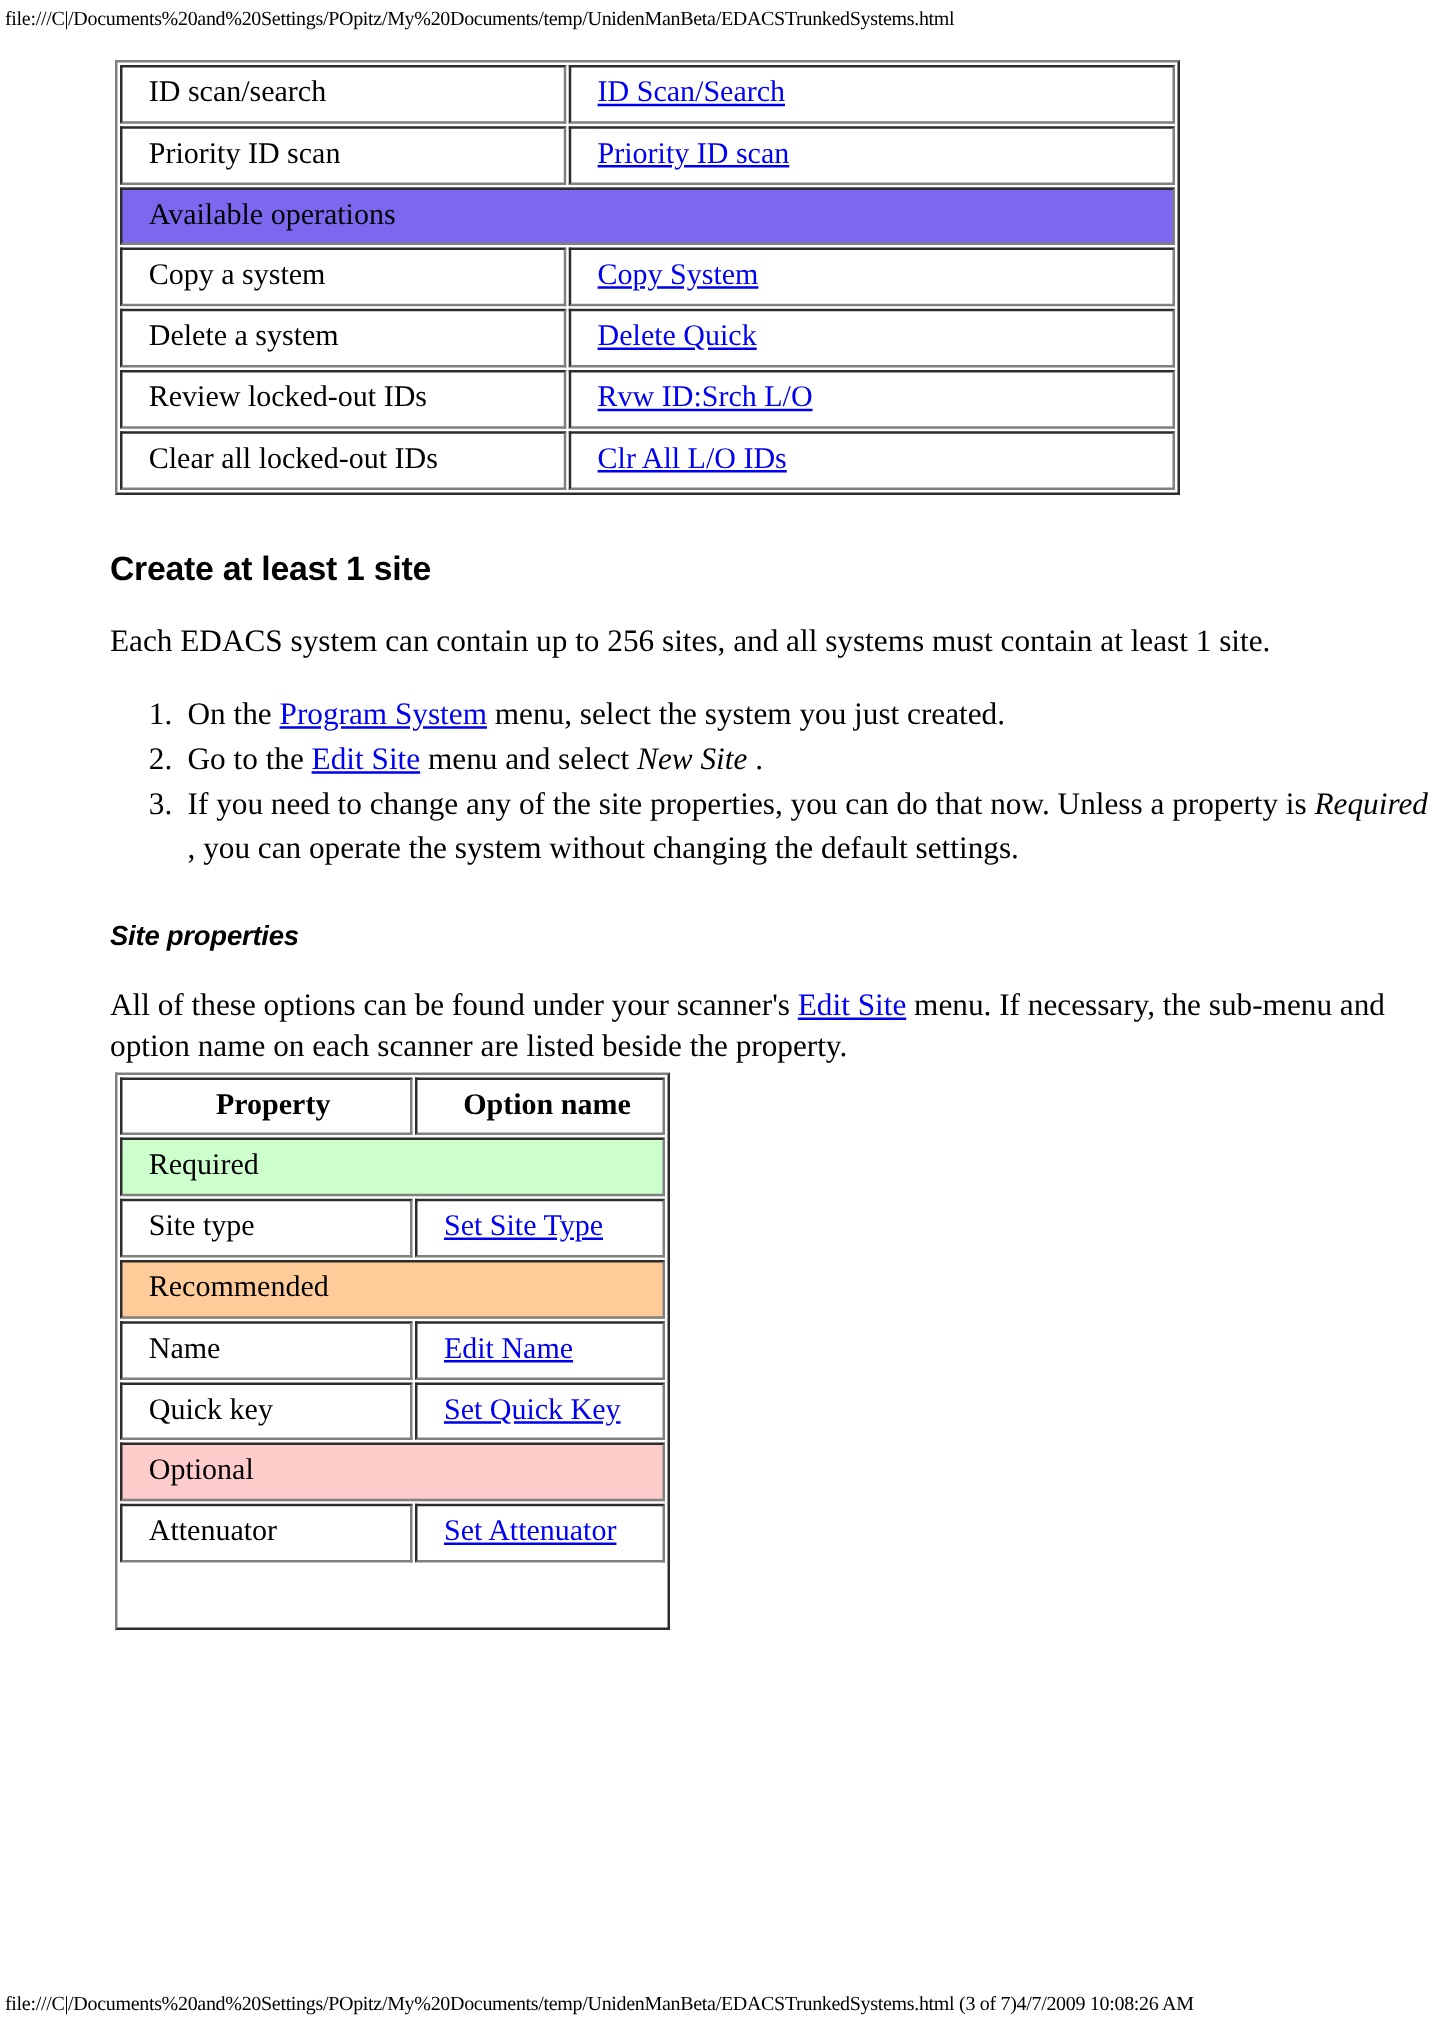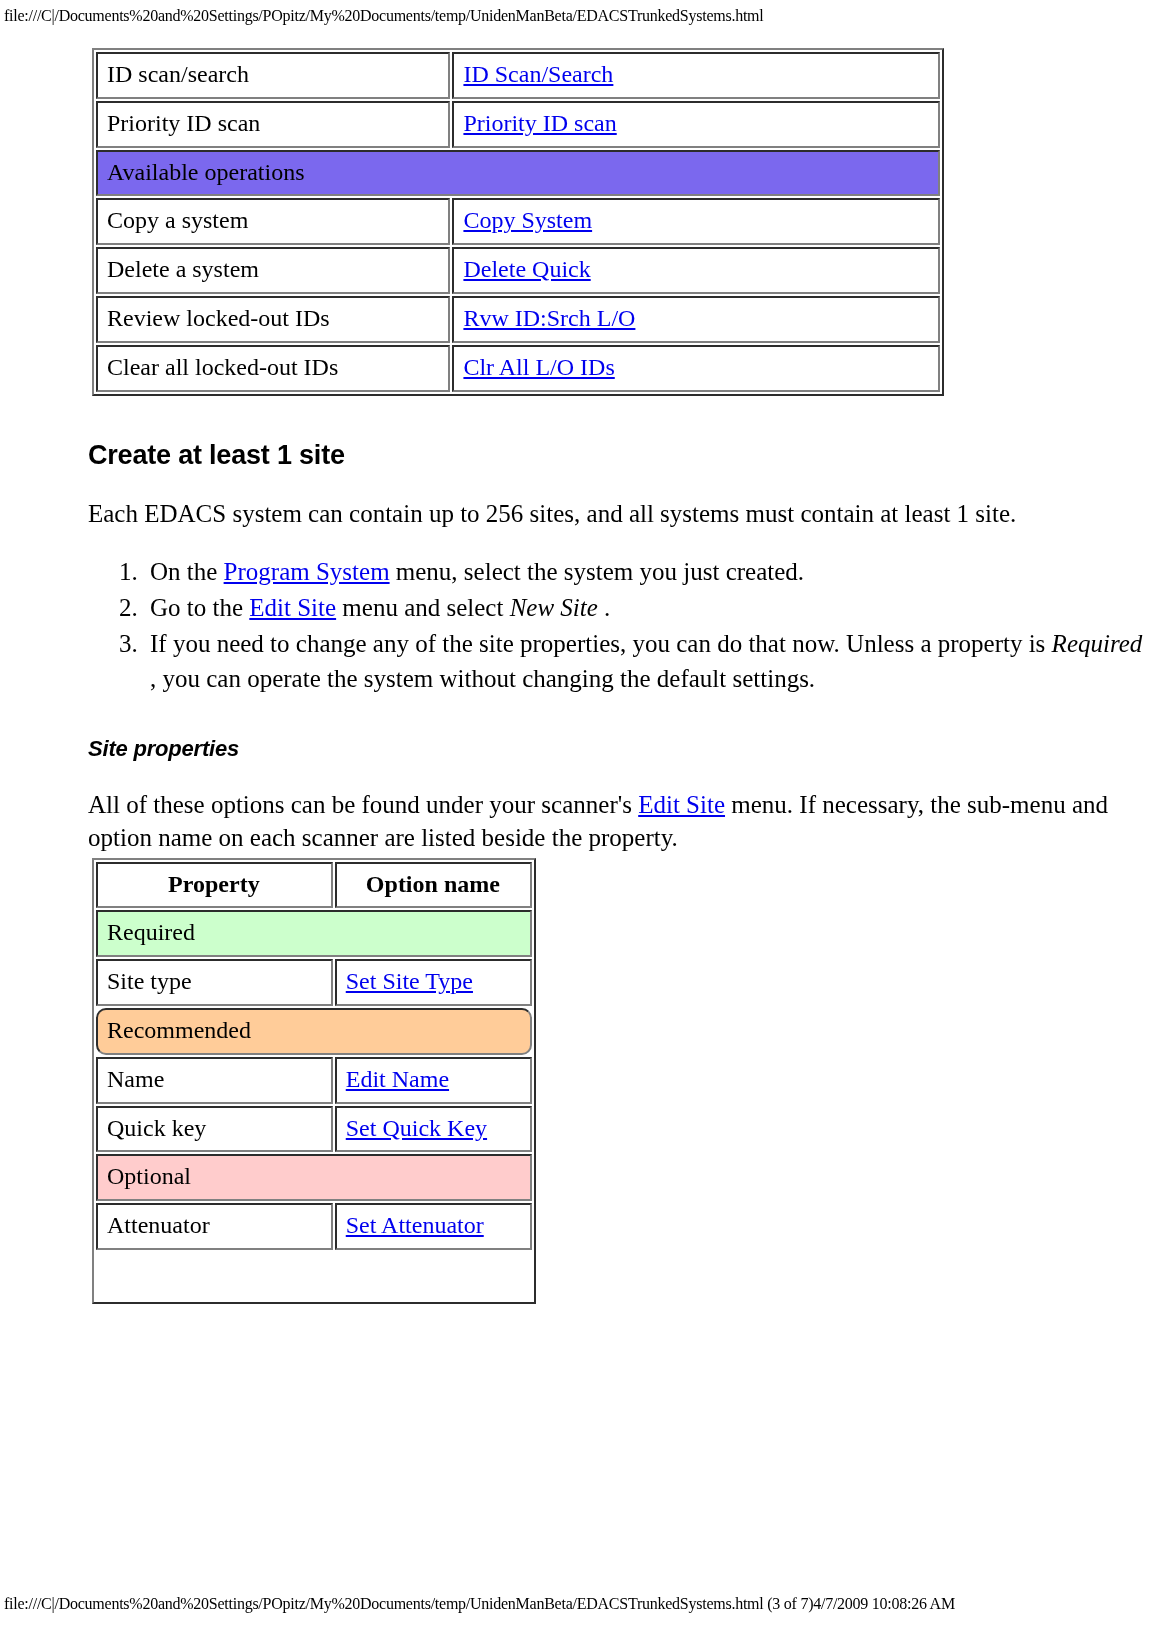--- a/index.html
+++ b/index.html
@@ -42,21 +42,21 @@
   table.retro {
     border-collapse: separate;
     border-spacing: 2px;
     border: 2px outset #808080;
     background: #ffffff;
     font-size: 24px;
     line-height: 1.2;
   }
   table.retro td {
     border: 2px inset #808080;
-    padding: 6px 10px 8px 9px;
+    padding: 6px 10px 8px 21px;
     vertical-align: middle;
     font-family: "Liberation Serif", "DejaVu Serif", serif;
     font-size: 24px;
     color: #000;
   }
   td.section {
     text-align: left;
     font-weight: normal;
   }
   a.link {
@@ -74,21 +74,21 @@
 
   
   #table-site-properties { width: 444px; margin: 4px 0 0 4px; }
   #table-site-properties td.c1 { width: 232px; }
   #table-site-properties td.c2 { width: 186px; }
   #table-site-properties td.head {
     text-align: center;
     font-weight: bold;
   }
   #table-site-properties td.green  { background: #CCFFCC; }
-  #table-site-properties td.peach  { background: #FFCC99; border-radius: 10px; }
+  #table-site-properties td.peach  { background: #FFCC99; }
   #table-site-properties td.pink   { background: #FFCCCC; }
   #table-site-properties td.blank  { height: 34px; border-color: transparent; border-style: none; background: #fff; }
 
   
   .table-clip {
     height: 470px;
     overflow: hidden;
   }
 
   

